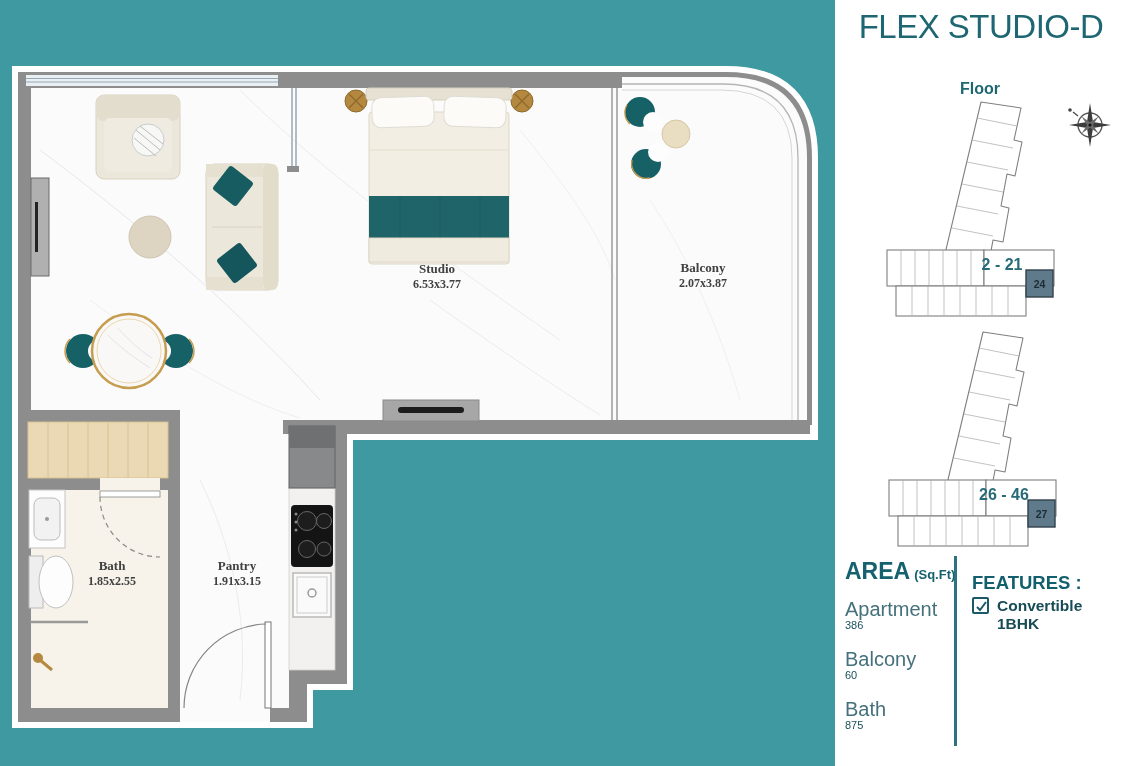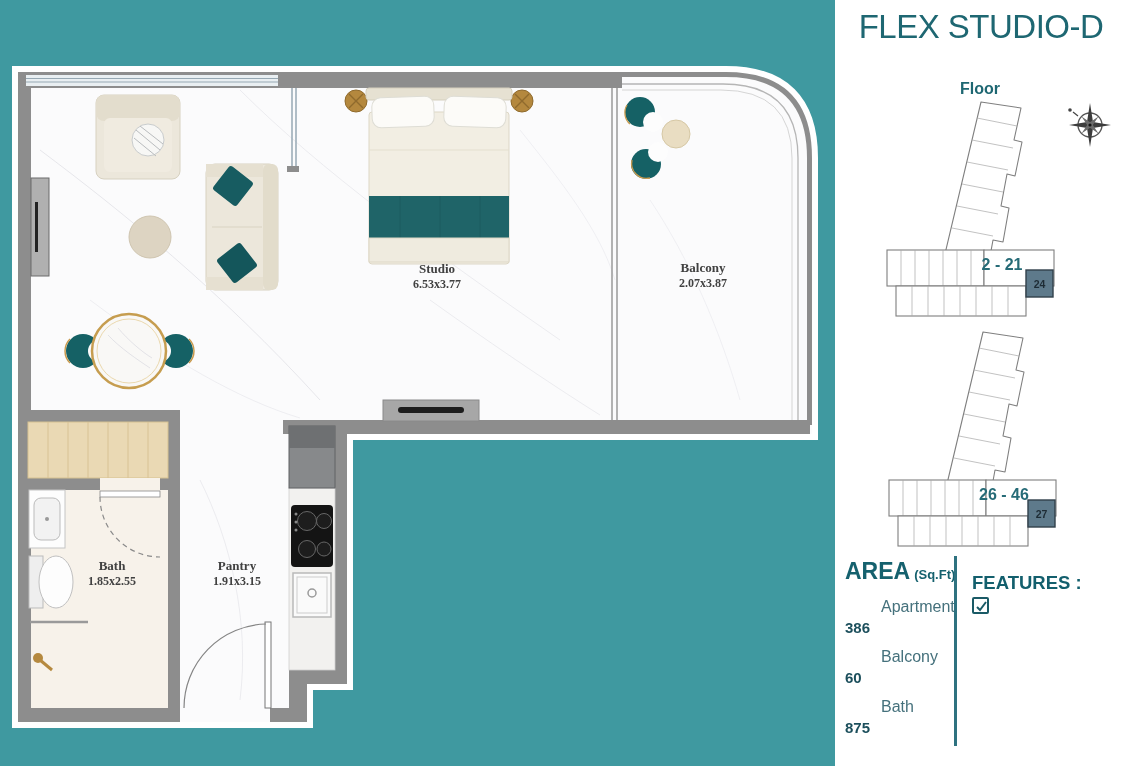--- a/index.html
+++ b/index.html
@@ -10,22 +10,22 @@
   #page-title{left:835px;top:8px;width:292px;text-align:center;
       font-size:33px;font-weight:normal;letter-spacing:-0.5px;color:#1e6772;}
   #floor-label{left:960px;top:80px;width:110px;text-align:left;
       font-size:16px;font-weight:bold;color:#1e6772;}
   .bldg{position:absolute;}
   .range{font-family:"Liberation Sans",sans-serif;font-size:16px;font-weight:bold;fill:#266b77;}
   .unit-num{font-family:"Liberation Sans",sans-serif;font-size:10.5px;font-weight:bold;fill:#1e2c35;}
   
   .area-heading{left:845px;top:558px;font-size:23px;font-weight:bold;color:#15616e;}
   .area-heading .suffix{font-size:13px;font-weight:bold;margin-left:4px;}
-  .row-label{font-size:16px;color:#45717c;margin-left:36px;}
-  .row-value{font-size:15px;font-weight:bold;color:#1c4f5c;}
+  .row-label{font-size:20px;color:#45717c;}
+  .row-value{font-size:11px;font-weight:normal;color:#1c4f5c;}
   #divider{left:954px;top:556px;width:3px;height:190px;background:#2e7280;}
   #features-heading{left:972px;top:572px;font-size:18.5px;font-weight:bold;color:#135f6d;}
   #feature-check{left:972px;top:597px;width:17px;height:17px;border:2.3px solid #1a5a66;
       border-radius:2px;box-sizing:border-box;}
   #feature-check svg{display:block;margin:1px 0 0 0.5px;}
   #feature-label{left:997px;top:597px;font-size:15.5px;font-weight:bold;color:#174b56;}
   
   .room-name{font-family:"Liberation Serif",serif;font-size:13px;font-weight:bold;fill:#414141;}
   .room-dims{font-family:"Liberation Serif",serif;font-size:12px;font-weight:bold;fill:#414141;}
 </style>
@@ -328,14 +328,15 @@
   <div class="abs row-value" style="left:845px;top:719px">875</div>
 
   <div class="abs" id="divider"></div>
 
   <div class="abs" id="features-heading">FEATURES :</div>
   <div class="abs" id="feature-check">
     <svg width="13" height="13" viewBox="0 0 13 13">
       <polyline points="2,7 5,10 11,2" fill="none" stroke="#1a5a66" stroke-width="2"></polyline>
     </svg>
   </div>
+  <div class="abs" id="feature-label">Convertible 1BHK</div>
 
 </div>
 
 </body></html>

